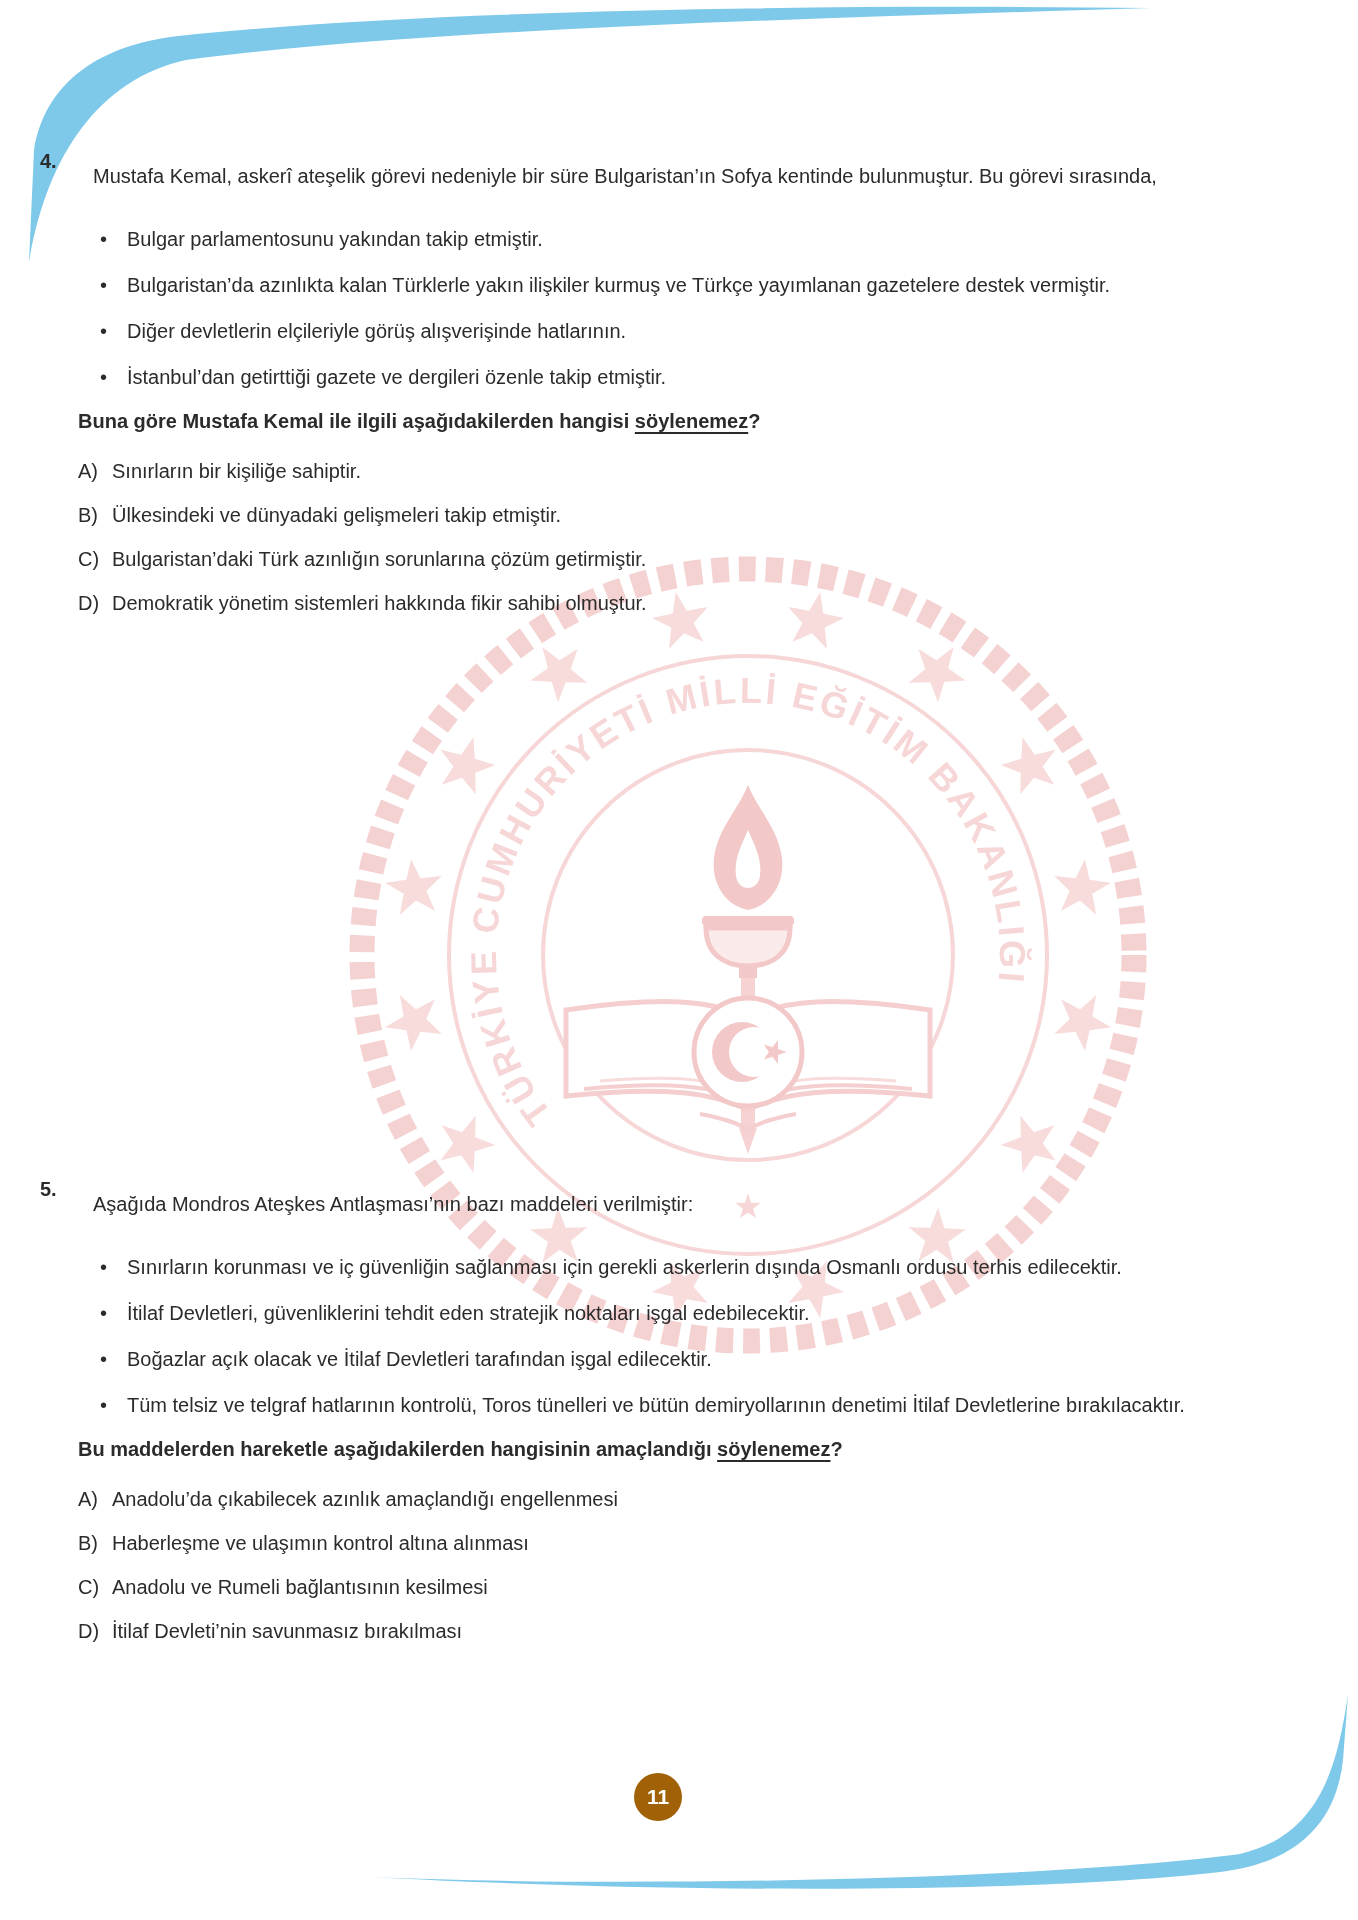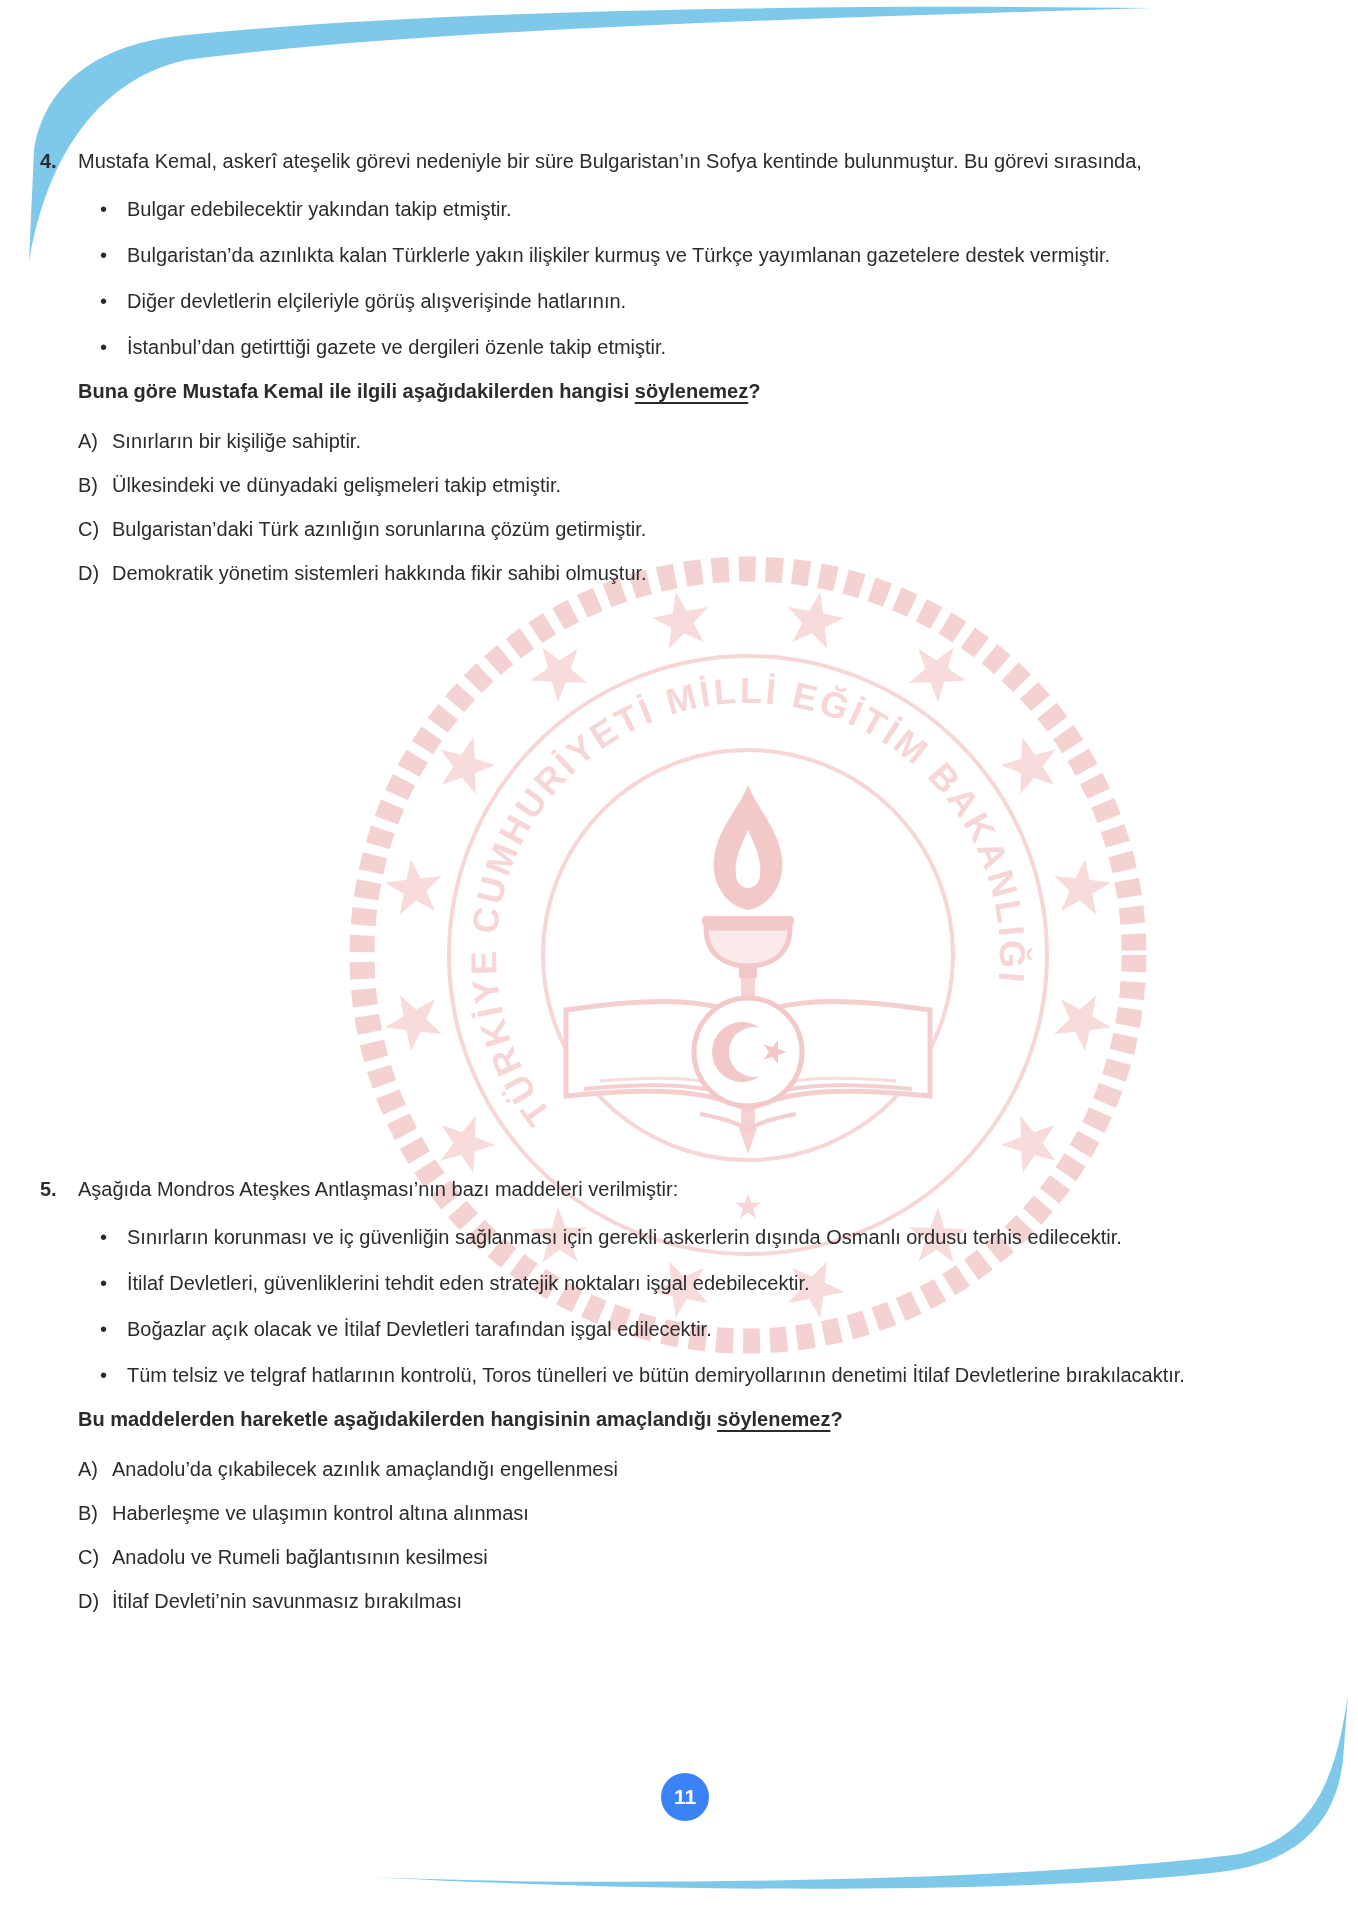--- a/index.html
+++ b/index.html
@@ -6,36 +6,36 @@
   body{
     width:1358px;height:1920px;position:relative;background:#ffffff;
     font-family:"Liberation Sans", sans-serif;color:#2b2b2b;overflow:hidden;
   }
   svg.decor{position:absolute;left:0;top:0;width:1358px;height:1920px;z-index:0;}
   .content{position:absolute;z-index:1;left:40px;width:1292px;}
   #q4{top:150px;}
   #q5{top:1178px;}
   .q-head{display:flex;align-items:flex-start;}
   .q-num{flex:none;width:38px;font-size:20px;font-weight:bold;}
-  .q-intro{margin:0;font-size:20px;line-height:23px;}
+  .q-intro{margin:15px;font-size:20px;line-height:23px;}
   ul.bullets{list-style:none;margin:0;padding:0;}
   ul.bullets li{display:flex;margin-top:22px;font-size:20px;line-height:24px;}
   ul.bullets li:first-child{margin-top:24px;}
   .bullet-dot{flex:none;width:27px;margin-left:60px;font-size:20px;}
   .bullet-text{flex:1;}
   .q-stem{margin:20px 0 0 38px;font-size:20px;font-weight:bold;line-height:24px;}
   .q-stem .u{text-decoration:underline;text-decoration-thickness:2px;text-underline-offset:4px;}
   ol.options{list-style:none;margin:4px 0 0 38px;padding:0;}
   ol.options li{display:flex;margin-top:20px;font-size:20px;line-height:24px;}
   ol.options li:first-child{margin-top:26px;}
   .opt-letter{flex:none;width:34px;}
   .opt-text{flex:1;}
   .page-badge{
-    position:absolute;z-index:1;left:661px;top:1773px;width:48px;height:48px;
-    background:#3b82f6;border-radius:50%;color:#ffffff;font-size:21px;font-weight:bold;
+    position:absolute;z-index:1;left:634px;top:1773px;width:48px;height:48px;
+    background:#a16207;border-radius:50%;color:#ffffff;font-size:21px;font-weight:bold;
     line-height:48px;text-align:center;
   }
 </style>
 </head>
 <body>
 
 <svg class="decor" viewBox="0 0 1358 1920" aria-hidden="true">
   <defs>
     <path id="star" d="M 0 -30 L 7.05 -9.71 L 28.53 -9.27 L 11.41 3.71 L 17.63 24.27 L 0 12 L -17.63 24.27 L -11.41 3.71 L -28.53 -9.27 L -7.05 -9.71 Z"></path>
     <path id="ringPath" d="M 603.5 1161.4 A 252 252 0 1 1 892.5 1161.4" fill="none"></path>
@@ -104,21 +104,21 @@
 </svg>
 
 <section class="content" id="q4">
   <div class="q-head">
     <span class="q-num">4.</span>
     <p class="q-intro">Mustafa Kemal, askerî ateşelik görevi nedeniyle bir süre Bulgaristan’ın Sofya kentinde bulunmuştur. Bu görevi sırasında,</p>
   </div>
   <ul class="bullets">
     <li>
       <span class="bullet-dot">•</span>
-      <span class="bullet-text">Bulgar edebilecektir yakından takip etmiştir.</span>
+      <span class="bullet-text">Bulgar parlamentosunu yakından takip etmiştir.</span>
     </li>
     <li>
       <span class="bullet-dot">•</span>
       <span class="bullet-text">Bulgaristan’da azınlıkta kalan Türklerle yakın ilişkiler kurmuş ve Türkçe yayımlanan gazetelere destek vermiştir.</span>
     </li>
     <li>
       <span class="bullet-dot">•</span>
       <span class="bullet-text">Diğer devletlerin elçileriyle görüş alışverişinde hatlarının.</span>
     </li>
     <li>

